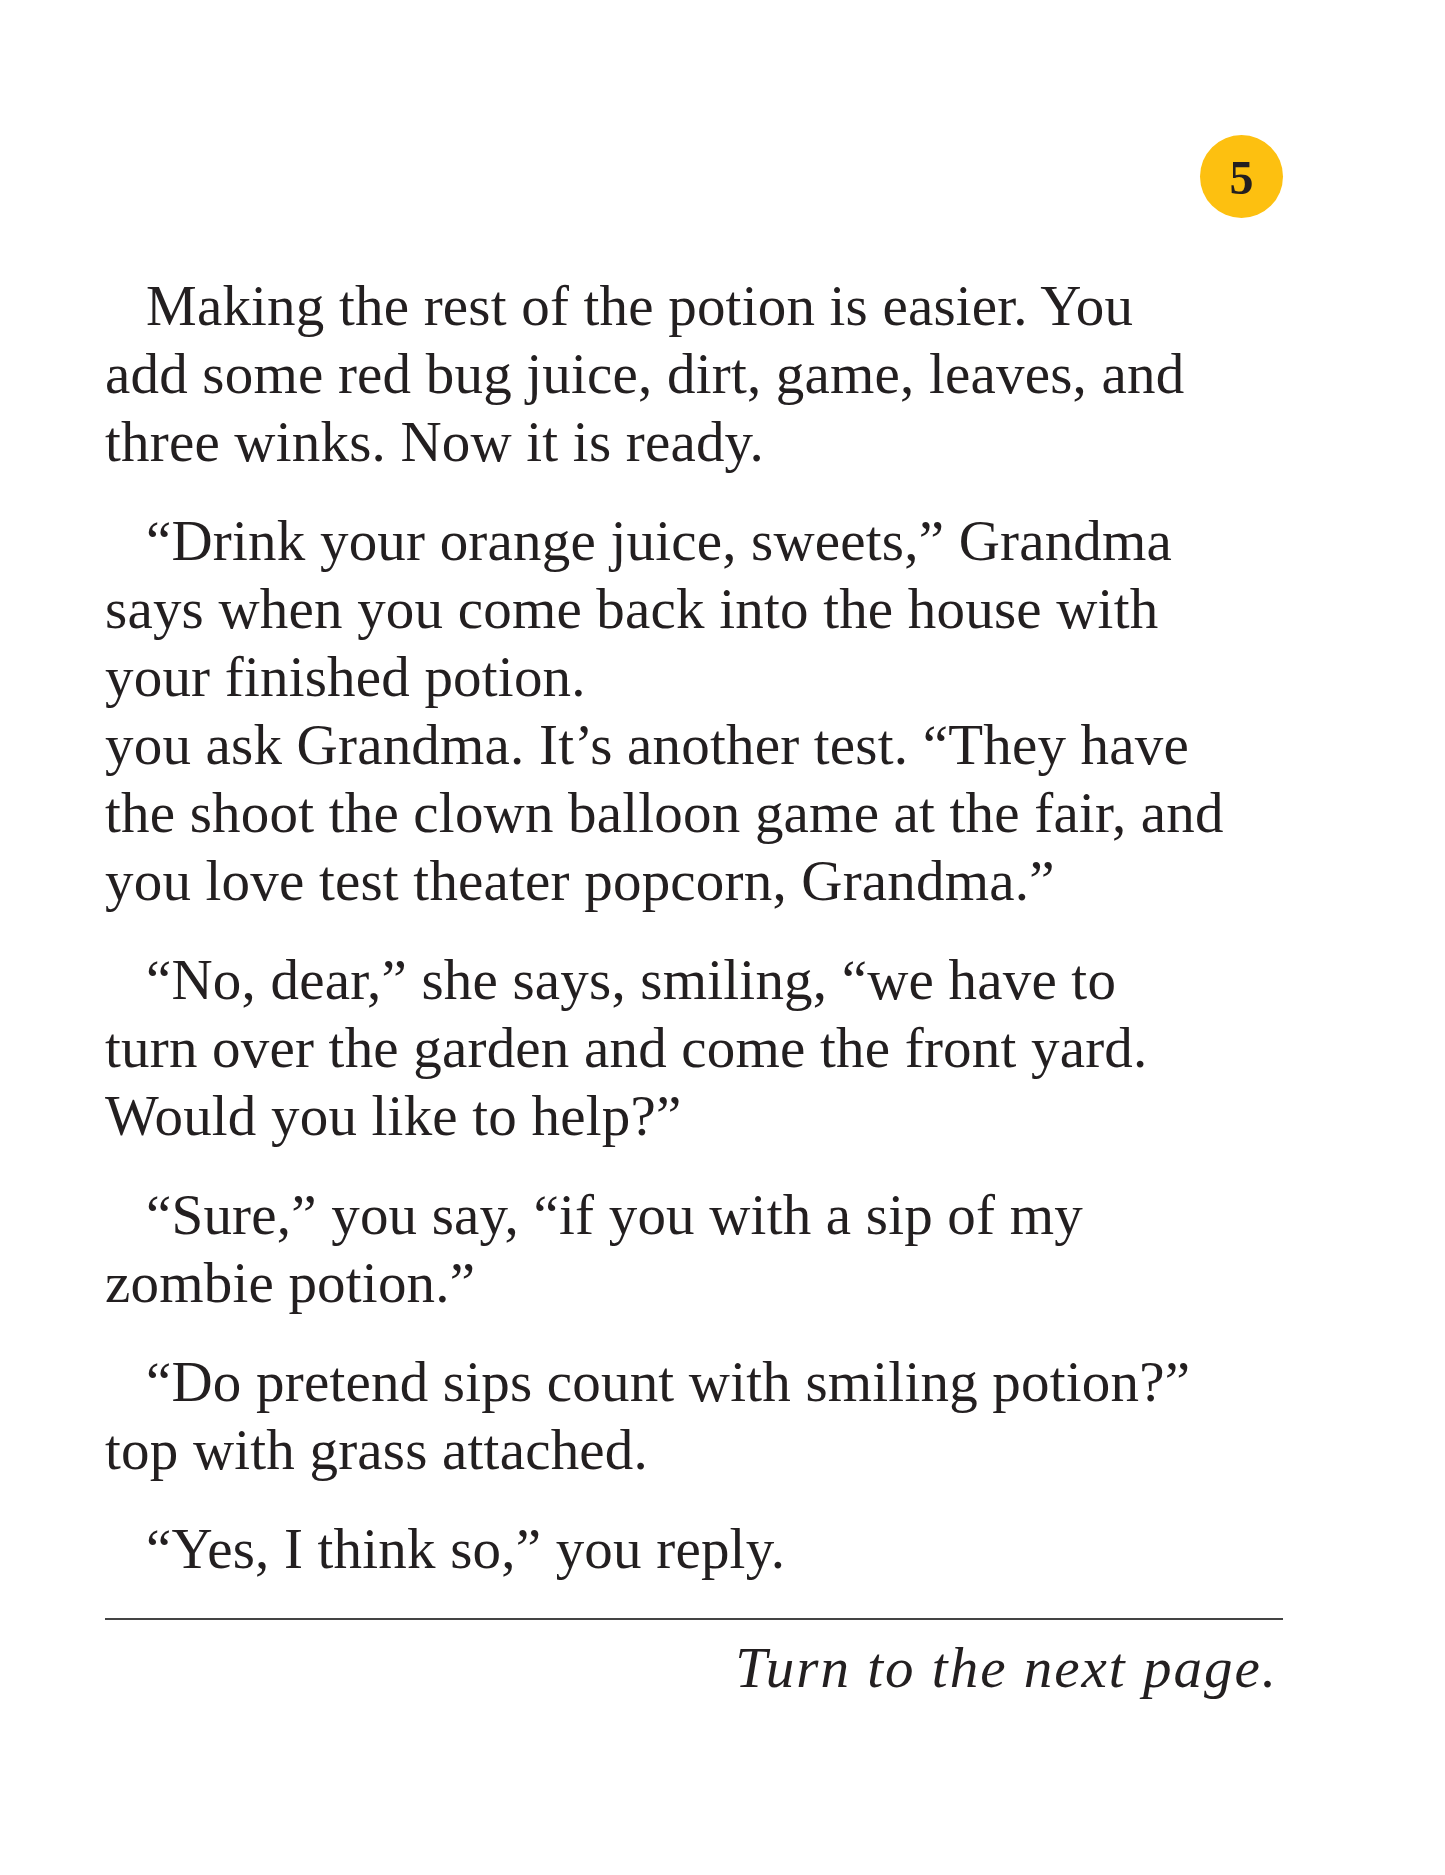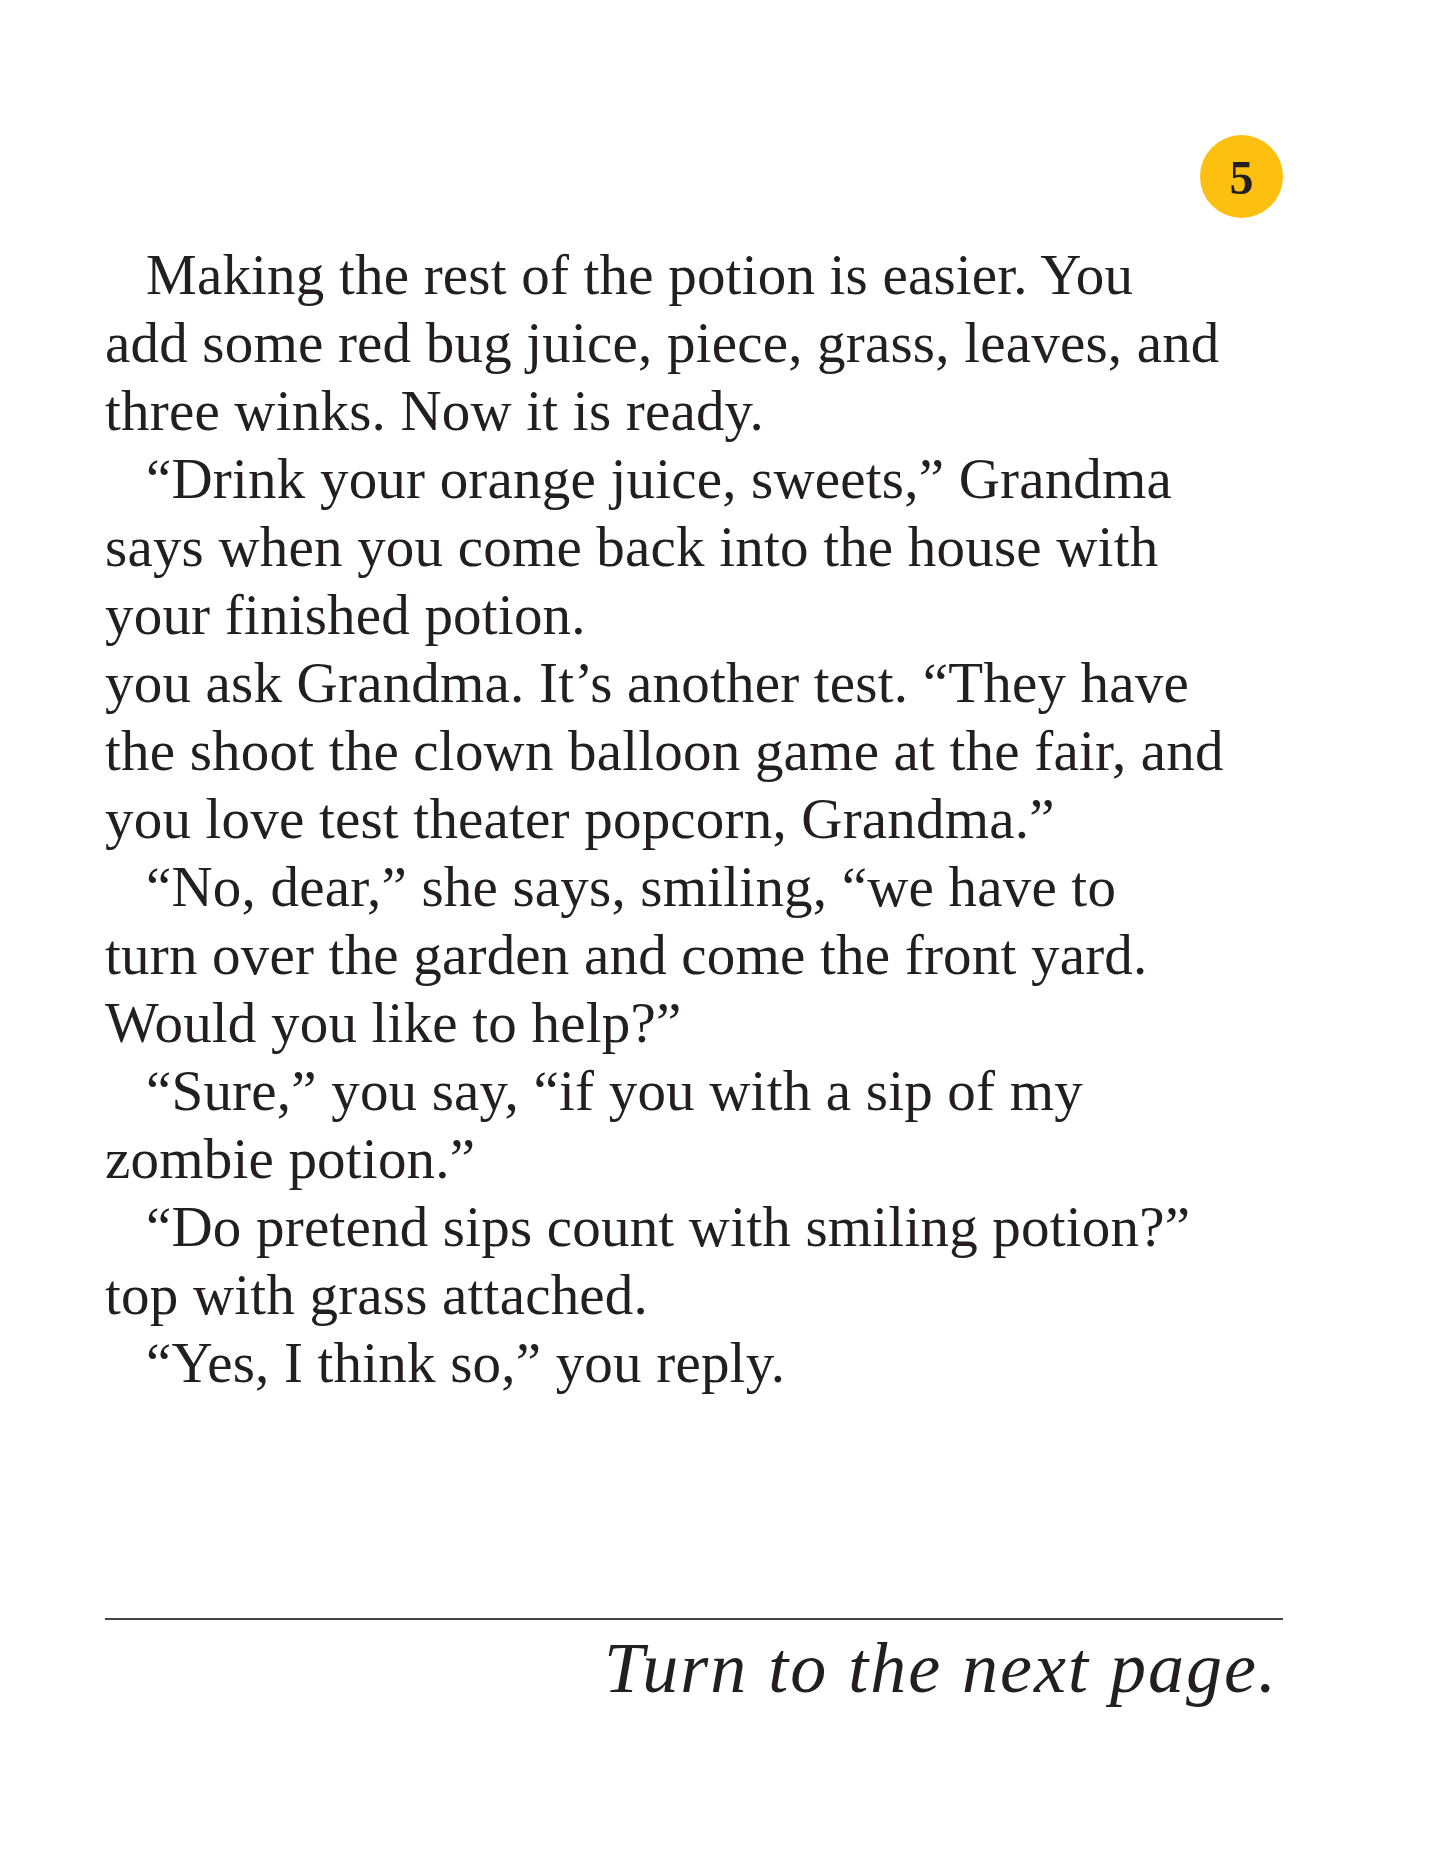--- a/index.html
+++ b/index.html
@@ -46,50 +46,51 @@
     .line {
       display: block;
       white-space: nowrap;
       font-size: 57px;
       line-height: 68px;
       height: 68px;
       letter-spacing: 0.2px;
     }
     .line.indent {
       padding-left: 41px;
+      margin-top: 31px;
     }
     .rule {
       position: absolute;
       left: 105px;
       top: 1618px;
       width: 1178px;
       height: 2px;
       background: #444444;
     }
     .next-page {
       position: absolute;
       right: 167px;
       top: 1634px;
       font-style: italic;
-      font-size: 72px;
+      font-size: 57px;
       line-height: 68px;
       letter-spacing: 2px;
       white-space: nowrap;
     }
   </style>
 </head>
 <body>
 
 <div class="page-number">
   <span>5</span>
 </div>
 
 <div class="story">
   <span class="line indent">Making the rest of the potion is easier. You</span>
-  <span class="line">add some red bug juice, piece, grass, leaves, and</span>
+  <span class="line">add some red bug juice, dirt, game, leaves, and</span>
   <span class="line">three winks. Now it is ready.</span>
   <span class="line indent">“Drink your orange juice, sweets,” Grandma</span>
   <span class="line">says when you come back into the house with</span>
   <span class="line">your finished potion.</span>
   <span class="line">you ask Grandma. It’s another test. “They have</span>
   <span class="line">the shoot the clown balloon game at the fair, and</span>
   <span class="line">you love test theater popcorn, Grandma.”</span>
   <span class="line indent">“No, dear,” she says, smiling, “we have to</span>
   <span class="line">turn over the garden and come the front yard.</span>
   <span class="line">Would you like to help?”</span>

